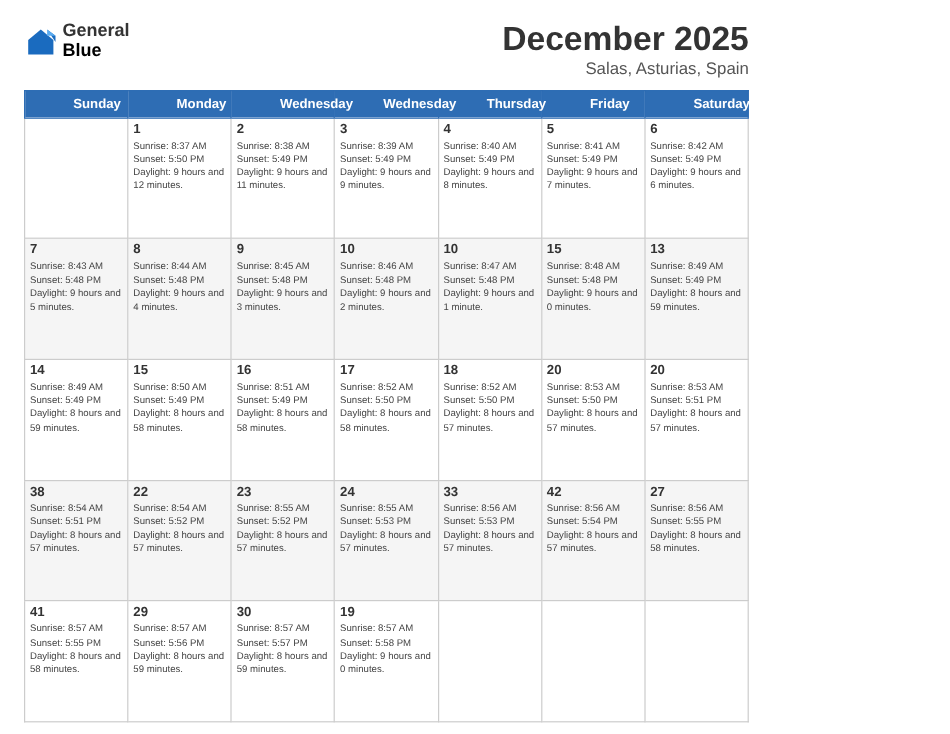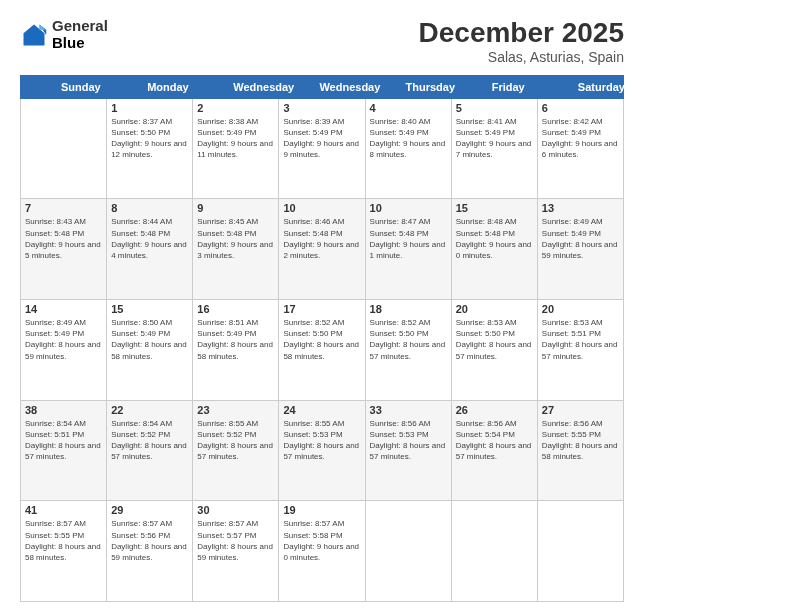--- a/index.html
+++ b/index.html
@@ -236,21 +236,21 @@
           </td>
           <td>
             <span class="day-number">24</span>
             <div class="day-info">Sunrise: 8:55 AM<br>Sunset: 5:53 PM<br>Daylight: 8 hours and 57 minutes.</div>
           </td>
           <td>
             <span class="day-number">33</span>
             <div class="day-info">Sunrise: 8:56 AM<br>Sunset: 5:53 PM<br>Daylight: 8 hours and 57 minutes.</div>
           </td>
           <td>
-            <span class="day-number">26</span>
+            <span class="day-number">42</span>
             <div class="day-info">Sunrise: 8:56 AM<br>Sunset: 5:54 PM<br>Daylight: 8 hours and 57 minutes.</div>
           </td>
           <td>
             <span class="day-number">27</span>
             <div class="day-info">Sunrise: 8:56 AM<br>Sunset: 5:55 PM<br>Daylight: 8 hours and 58 minutes.</div>
           </td>
         </tr>
         <tr>
           <td>
             <span class="day-number">41</span>

